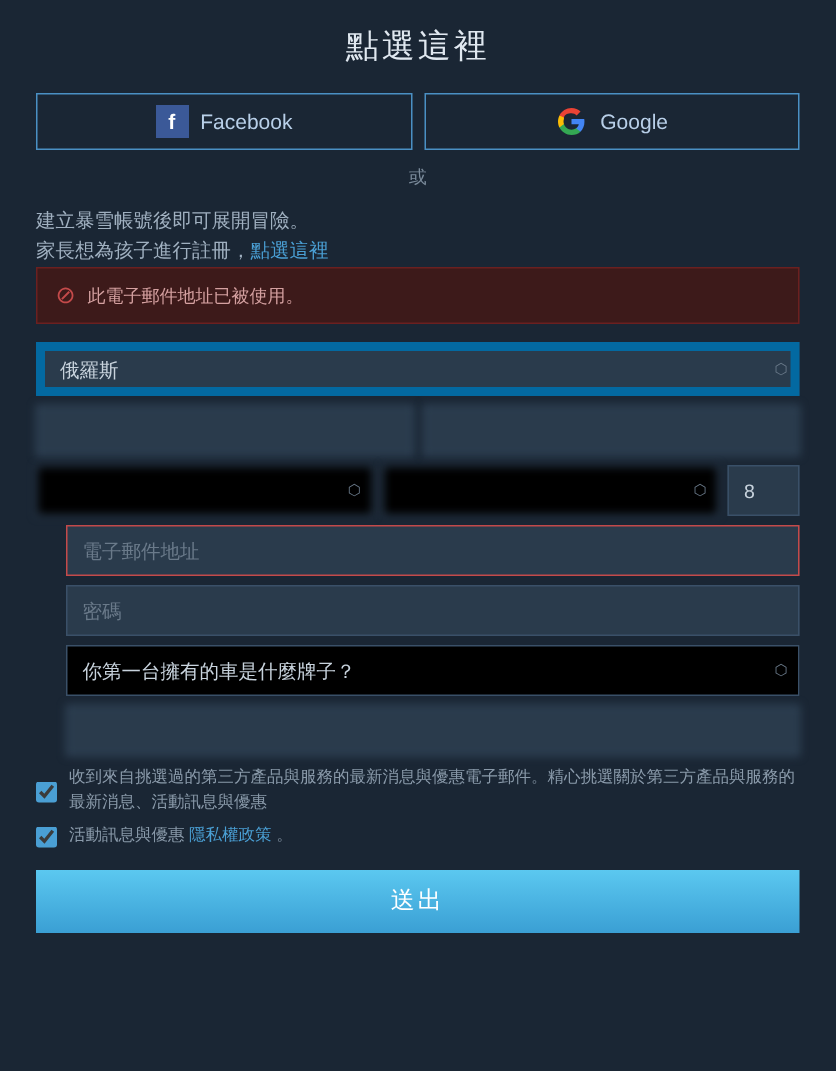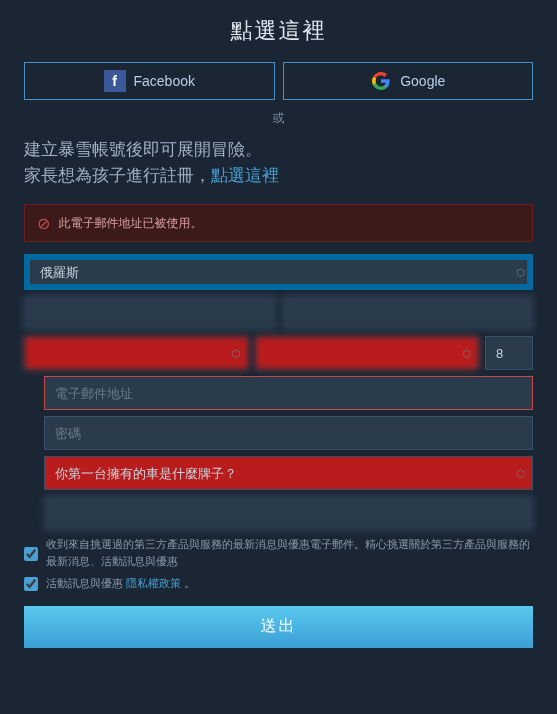--- a/index.html
+++ b/index.html
@@ -71,23 +71,23 @@
     }
 
     .or-divider {
       text-align: center;
       color: #7a8a9a;
       font-size: 12px;
       margin-bottom: 10px;
     }
 
     .info-text {
-      font-size: 17px;
+      font-size: 13px;
       color: #a0b0c0;
-      margin-bottom: 16px;
+      margin-bottom: 2px;
       line-height: 1.5;
     }
 
     .info-text a {
       color: #4a9fd4;
       text-decoration: none;
     }
 
     .error-box {
       background: #3d1a1a;
@@ -142,21 +142,21 @@
       color: #6a7a8a;
     }
 
     .form-input.error-border {
       border: 1.5px solid #c44a4a;
     }
 
     .form-select {
       width: 100%;
       height: 34px;
-      background: #b91c1c;
+      background: #000000;
       border: 1px solid #3a5068;
       color: #c8d3dd;
       padding: 0 10px;
       font-size: 13px;
       font-family: inherit;
       outline: none;
       appearance: none;
       -webkit-appearance: none;
       cursor: pointer;
     }

